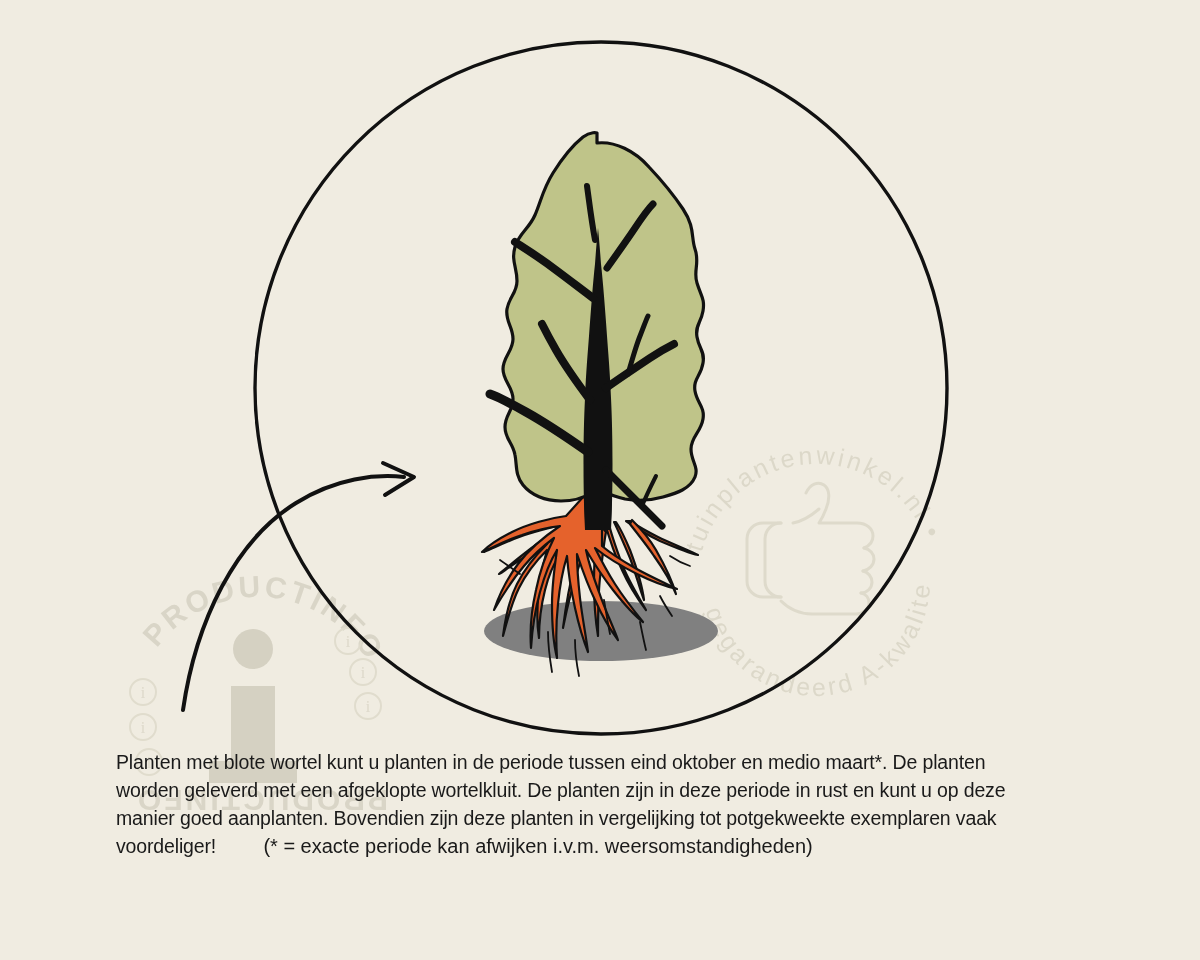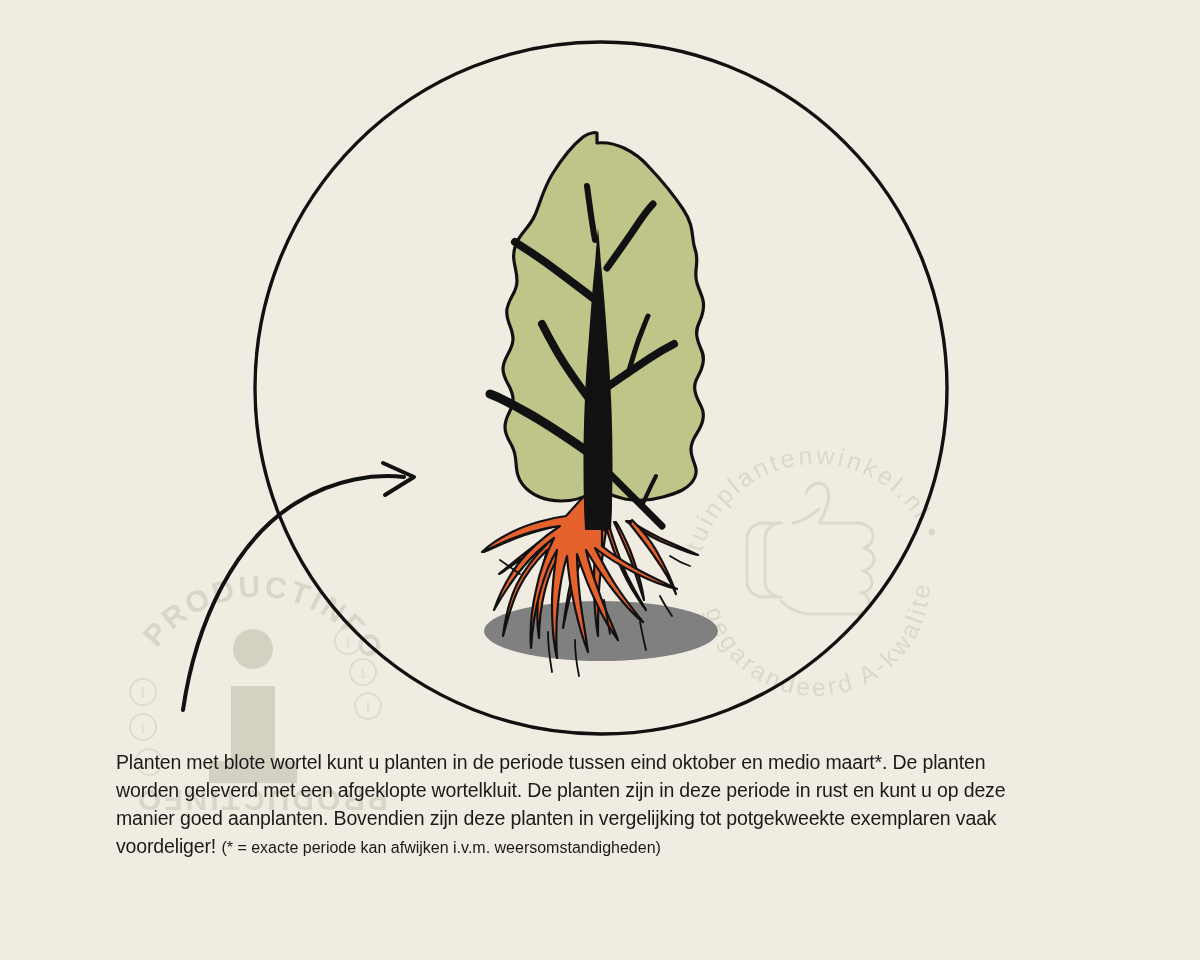--- a/index.html
+++ b/index.html
@@ -44,22 +44,23 @@
   #doc-body {
     font-family: "Liberation Sans", sans-serif;
     font-size: 19.5px;
     color: #1a1a1a;
     line-height: 1.44;
     margin: 0;
     width: 920px;
     letter-spacing: -0.15px;
   }
   #doc-body .footnote {
-    font-size: 16px;
+    font-size: 20px;
     letter-spacing: 0;
+    margin-left: 42px;
   }
 </style>
 </head>
 <body>
 
 <div id="page">
 
   <svg id="illustration" viewBox="0 0 1200 960" xmlns="http://www.w3.org/2000/svg">
 
     <defs>

